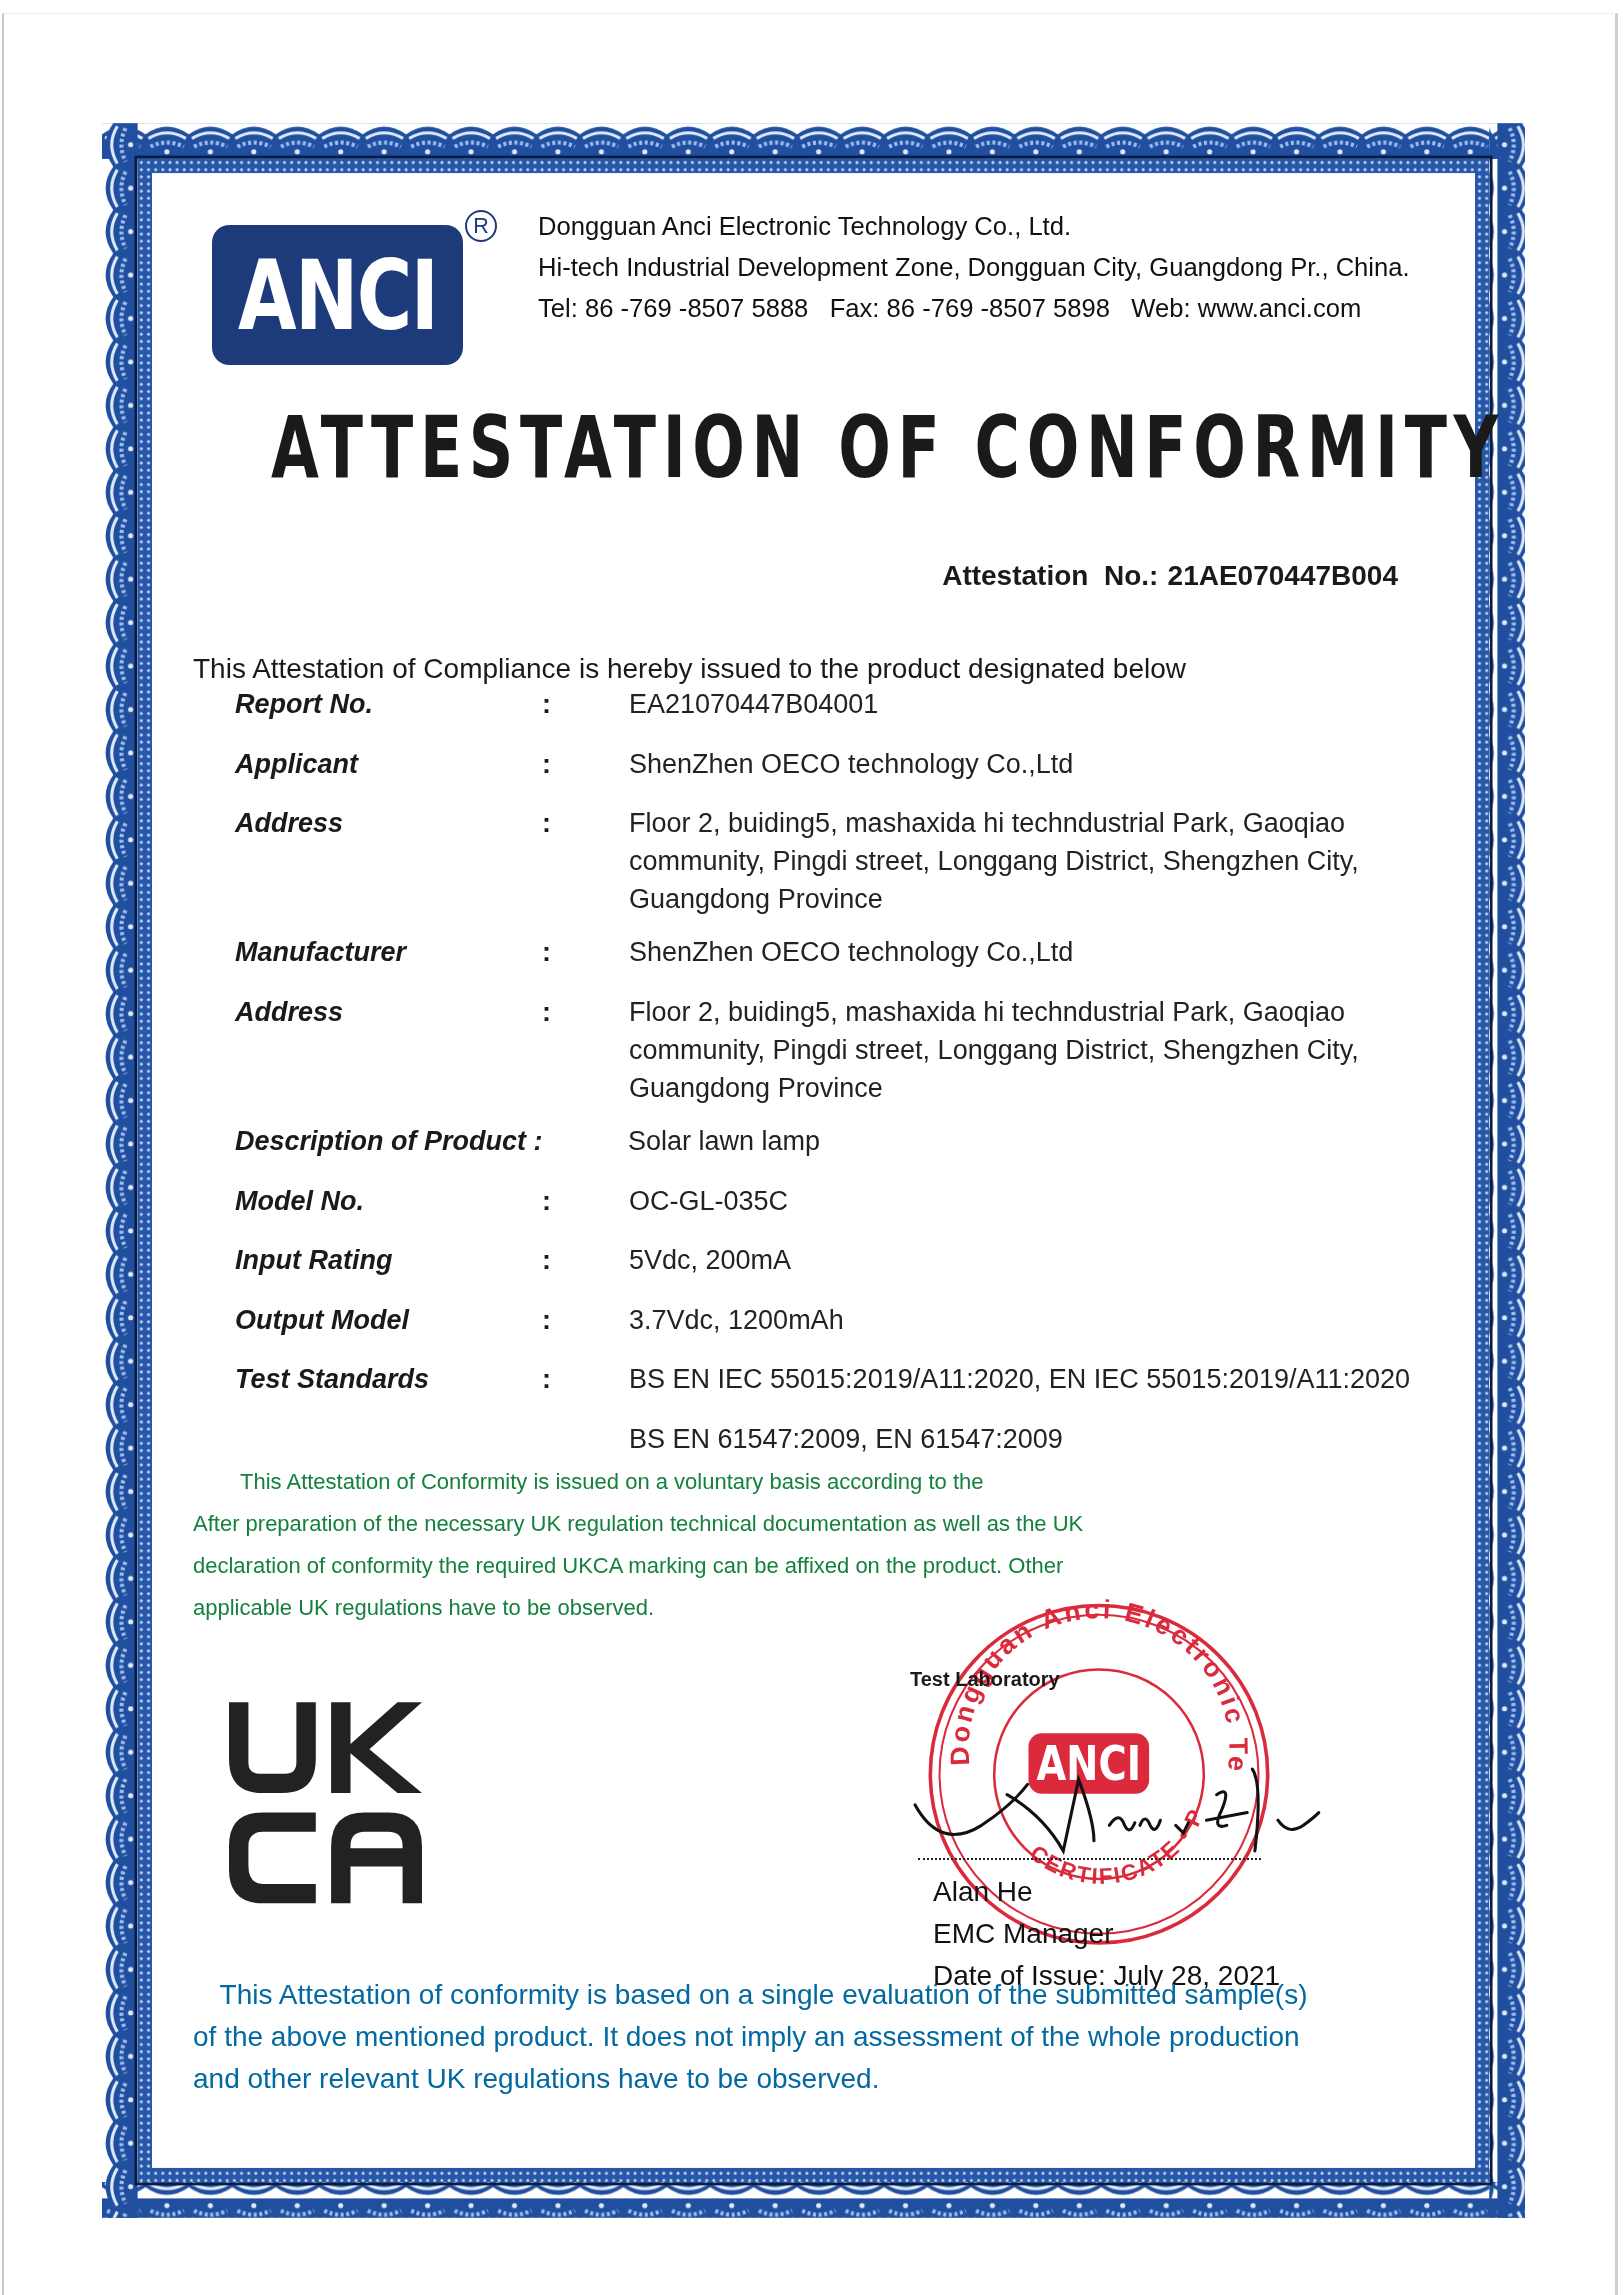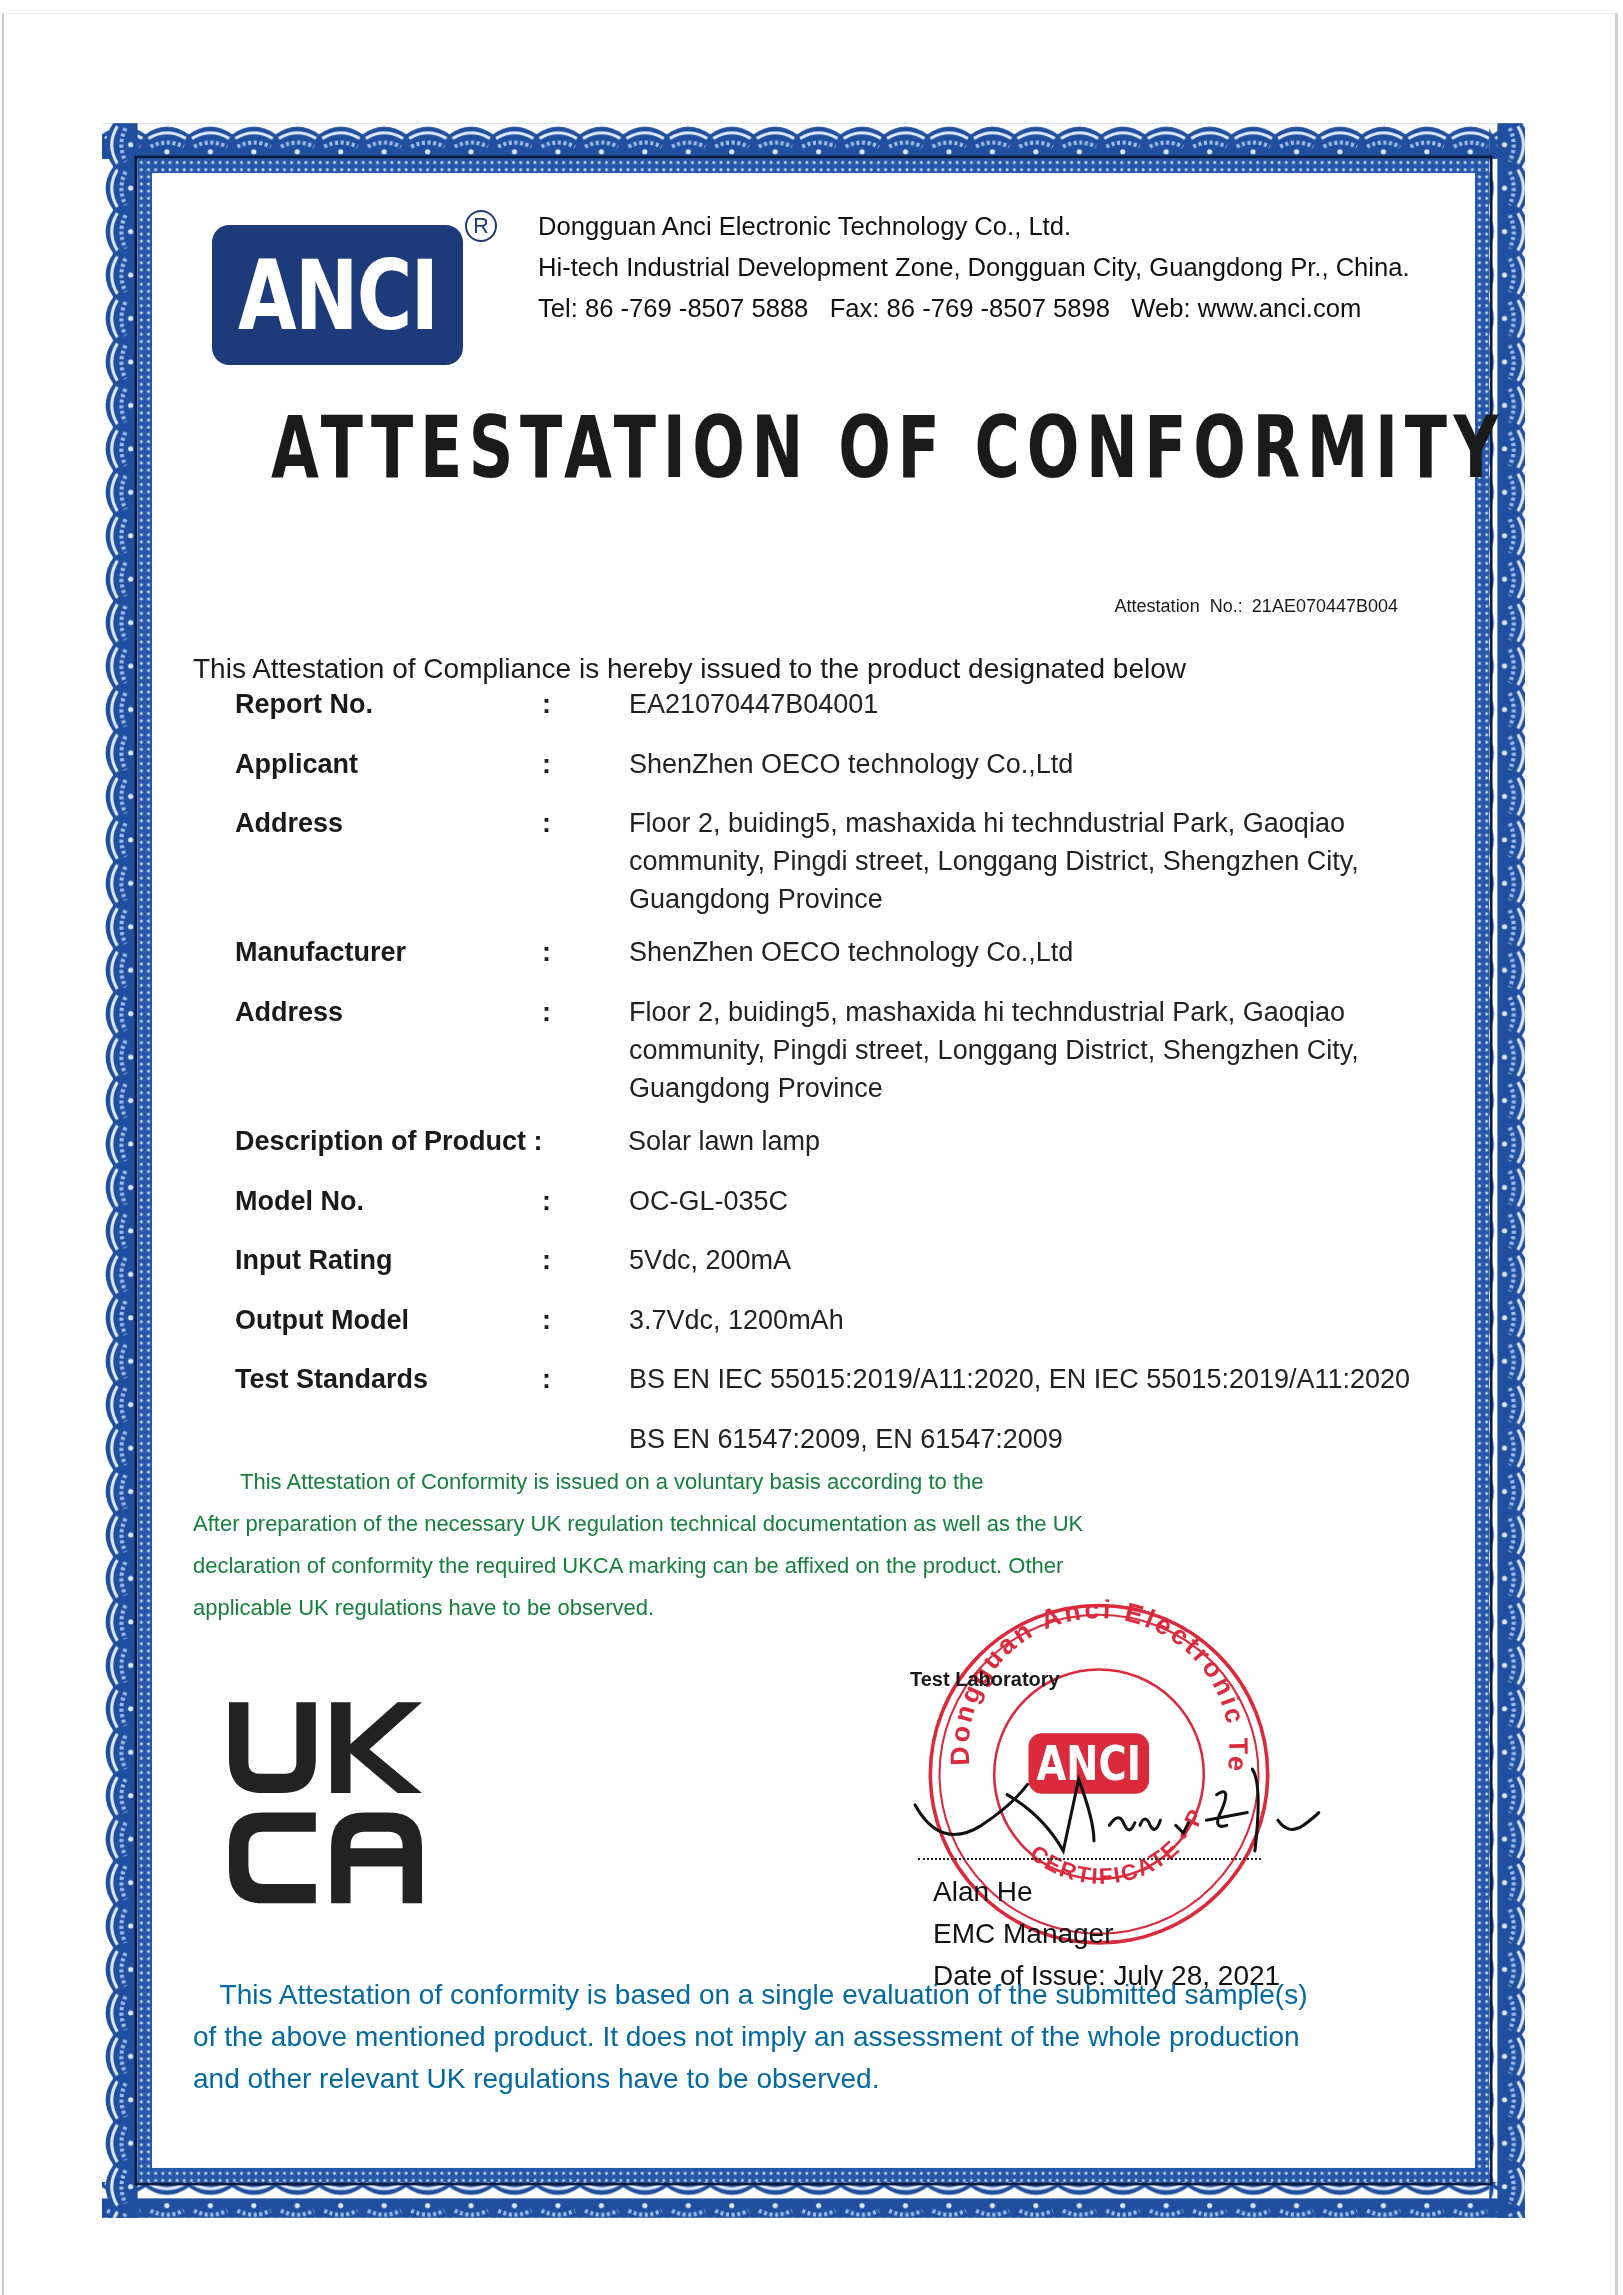--- a/index.html
+++ b/index.html
@@ -26,29 +26,29 @@
               border-radius: 50%; color: #1d3b7a; font-size: 21.5px; font-weight: normal; display: flex;
               align-items: center; justify-content: center; box-sizing: border-box; }
 
   .company-info { position: absolute; left: 538px; top: 206px; font-size: 25.6px; line-height: 41px; color: #111; white-space: nowrap; }
   .company-info div { height: 41px; }
 
   .doc-title { position: absolute; left: 271px; top: 409px; width: 1081px; height: 77px;
                font-family: "DejaVu Sans", sans-serif; font-weight: bold; font-size: 86px; color: #1a1a1a;
                letter-spacing: 9.2px; white-space: nowrap; transform-origin: left top; transform: scaleX(0.72); line-height: 77px; }
 
-  .attest-no { position: absolute; right: 225px; top: 560px; font-size: 18px; font-weight: normal; white-space: nowrap; margin-top: 36px; }
+  .attest-no { position: absolute; right: 225px; top: 560px; font-size: 28px; font-weight: bold; white-space: nowrap; }
   .attest-no span { margin-left: 9.2px; }
 
   .intro { position: absolute; left: 193px; top: 625px; font-size: 28px; white-space: nowrap; margin-top: 28px; }
 
   
   .details { position: absolute; left: 235px; top: 685px; width: 1227px; }
   .row { display: flex; font-size: 27px; line-height: 38px; }
-  .row .label { width: 307px; font-weight: bold; white-space: nowrap; }
+  .row .label { width: 307px; font-weight: bold; white-space: nowrap; font-style: italic; }
   .row .colon { width: 87px; font-weight: bold; padding-left: 0; }
   .row .value { flex: 1; color: #222; }
   .row.desc .label { width: 327px; }
   .row.desc .colon { width: 66px; }
 
   .para1 { position: absolute; left: 193px; top: 1461px; width: 1237px; font-size: 22px; line-height: 42px; color: #15803d; }
   .para1 .indent { padding-left: 47px; }
 
   
   .ukca { position: absolute; left: 229px; top: 1702px; width: 194px; height: 202px; }

